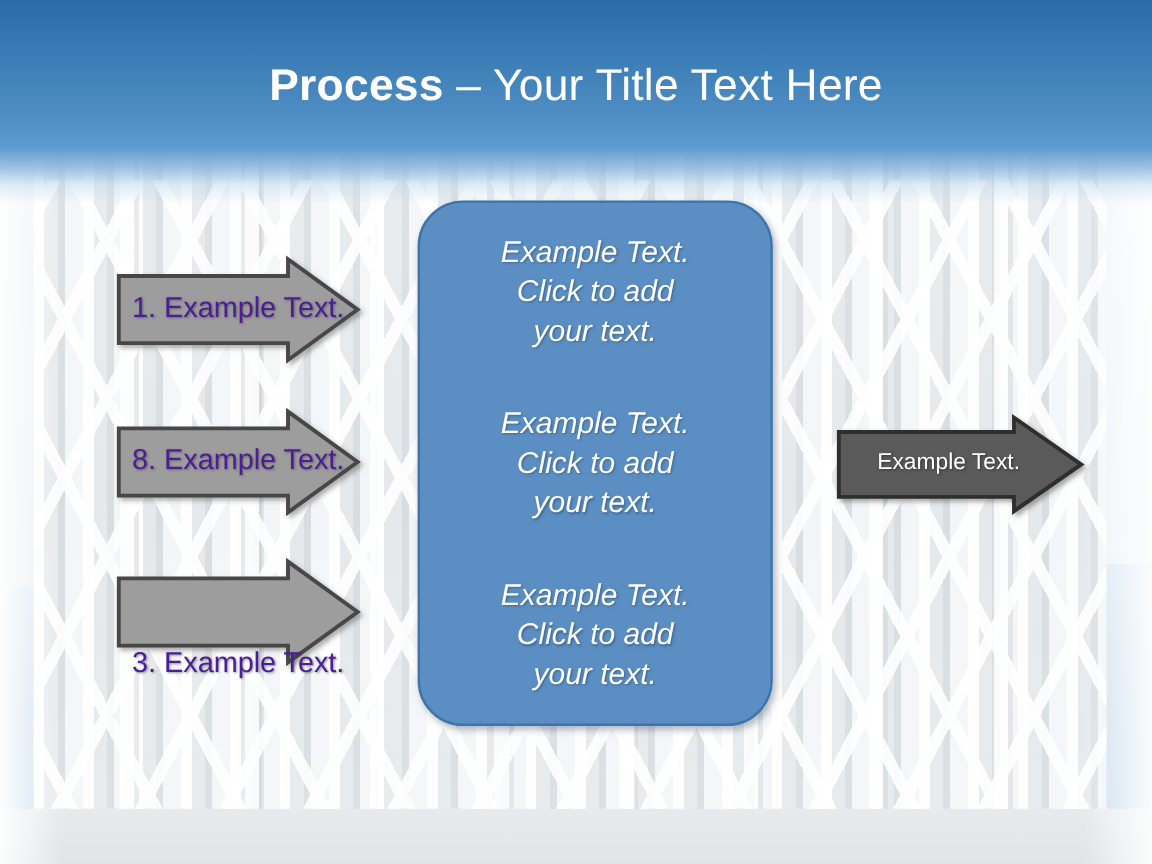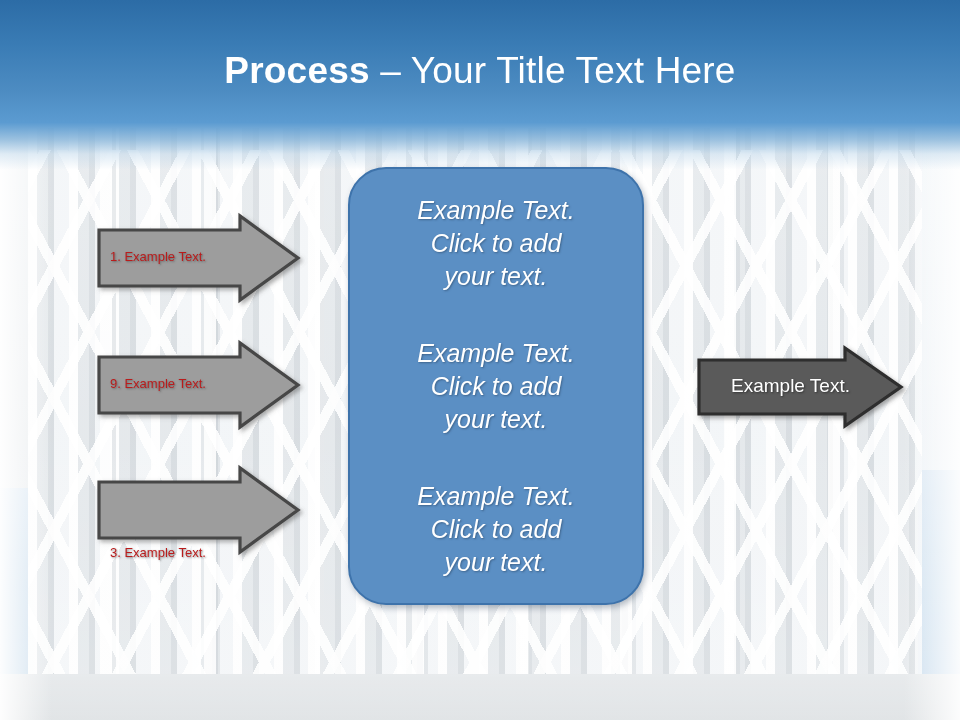--- a/index.html
+++ b/index.html
@@ -147,22 +147,22 @@
   .title .t-reg  { font-weight: 400; }
 
   
   .arrow {
     position: absolute;
     display: block;
   }
   .arrow svg { display: block; overflow: visible; }
   .arrow-label {
     position: absolute;
-    color: #b91c1c;
-    font-size: 13px;
+    color: #4c1d95;
+    font-size: 24px;
     line-height: 22px;
     white-space: nowrap;
     text-shadow: 1px 1px 2px rgba(60,60,60,0.55);
     pointer-events: none;
   }
 
   
   .blue-box {
     position: absolute;
     left: 348px; top: 167px;
@@ -234,21 +234,21 @@
   <div class="arrow-label" style="left:110px; top:246px;">1. Example Text.</div>
 
   <div class="arrow" style="left:97px; top:340px; width:203px; height:90px;">
     <svg width="203" height="90" viewBox="0 0 203 90" xmlns="http://www.w3.org/2000/svg">
       <filter id="sh2" x="-20%" y="-20%" width="150%" height="150%">
         <feDropShadow dx="2.5" dy="2.5" stdDeviation="2.2" flood-color="#5a5a5a" flood-opacity="0.5"></feDropShadow>
       </filter>
       <polygon filter="url(#sh2)" points="2,17 143,17 143,3 201,45 143,87 143,73 2,73" fill="#9d9d9d" stroke="#464646" stroke-width="3.2" stroke-linejoin="miter"></polygon>
     </svg>
   </div>
-  <div class="arrow-label" style="left:110px; top:373px;">9. Example Text.</div>
+  <div class="arrow-label" style="left:110px; top:373px;">8. Example Text.</div>
 
   <div class="arrow" style="left:97px; top:465px; width:203px; height:90px;">
     <svg width="203" height="90" viewBox="0 0 203 90" xmlns="http://www.w3.org/2000/svg">
       <filter id="sh3" x="-20%" y="-20%" width="150%" height="150%">
         <feDropShadow dx="2.5" dy="2.5" stdDeviation="2.2" flood-color="#5a5a5a" flood-opacity="0.5"></feDropShadow>
       </filter>
       <polygon filter="url(#sh3)" points="2,17 143,17 143,3 201,45 143,87 143,73 2,73" fill="#9d9d9d" stroke="#464646" stroke-width="3.2" stroke-linejoin="miter"></polygon>
     </svg>
   </div>
   <div class="arrow-label" style="left:110px; top:498px;margin-top:44px;">3. Example Text.</div>

